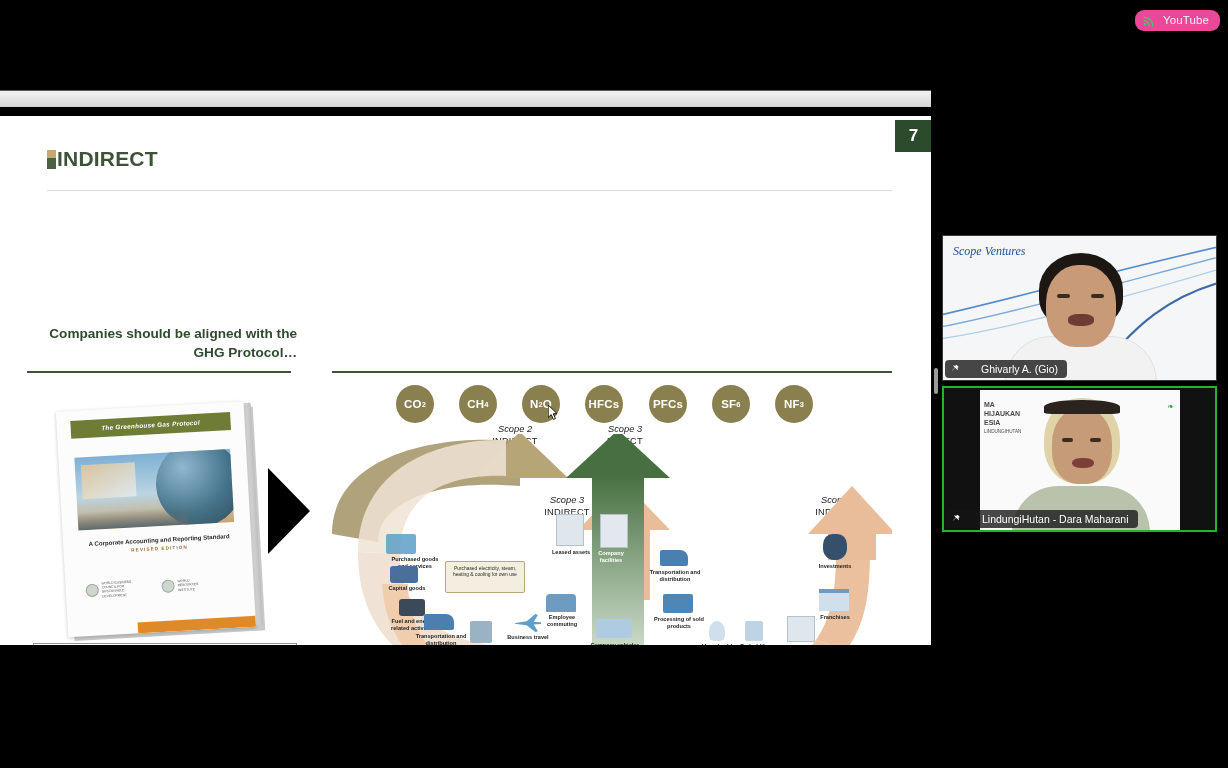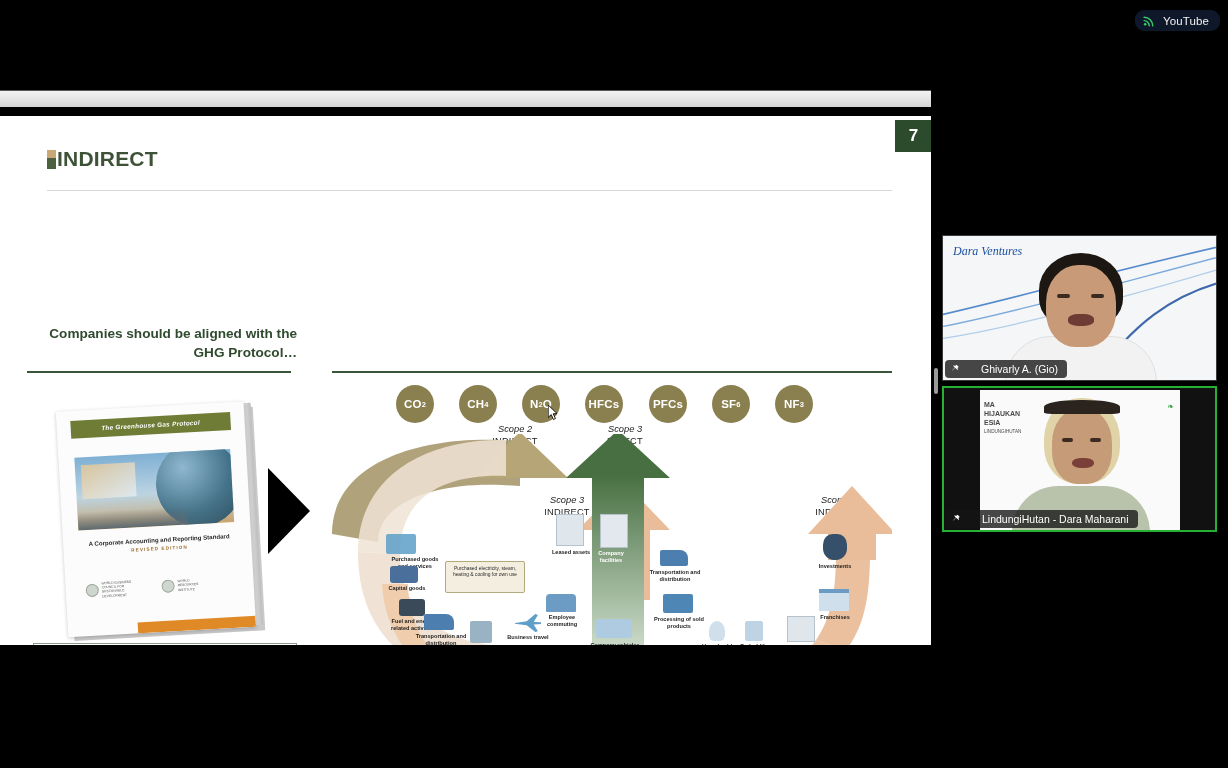--- a/index.html
+++ b/index.html
@@ -8,22 +8,22 @@
     background: #000;
     font-family: "Liberation Sans", sans-serif;
     overflow: hidden;
   }
   #root { position: relative; width: 1228px; height: 768px; background: #000; }
 
   
   .topbar { position: absolute; left: 0; top: 0; width: 1228px; height: 44px; background: #000; }
   .yt-badge {
     position: absolute; right: 8px; top: 10px;
-    display: flex; align-items: center; gap: 7px;
-    background: #0f172a; border-radius: 9px;
+    display: flex; align-items: flex-start; gap: 7px;
+    background: #ec4899; border-radius: 9px;
     padding: 4px 11px 4px 8px;
   }
   .yt-badge .lbl { color: #f1f1f1; font-size: 11.5px; letter-spacing: .1px; }
   .cast-ico { width: 13px; height: 13px; display: block; }
 
   
   .winbar {
     position: absolute; left: 0; top: 90px; width: 931px; height: 17px;
     background: linear-gradient(to bottom, #f2f2f2 0%, #e3e3e3 55%, #d4d4d4 100%);
     border-top: 1px solid #5a5a5a;
@@ -365,21 +365,21 @@
   <div class="divider-handle"></div>
 
   <div class="tile tile1">
     <div class="vid-bg">
       <svg class="swoosh" viewBox="0 0 275 146" preserveAspectRatio="none">
         <path d="M-5 80 C60 66 150 40 290 8" stroke="#2f6fbf" stroke-width="1.6" fill="none" opacity=".8"></path>
         <path d="M-5 92 C60 80 160 52 290 18" stroke="#4a8ad0" stroke-width="1.4" fill="none" opacity=".7"></path>
         <path d="M-5 104 C60 94 170 66 290 30" stroke="#7fb0e0" stroke-width="1.2" fill="none" opacity=".6"></path>
         <path d="M150 146 C190 90 230 58 290 44" stroke="#1d4f9e" stroke-width="2.2" fill="none" opacity=".85"></path>
       </svg>
-      <div class="ev-logo">Dara Ventures</div>
+      <div class="ev-logo">Scope Ventures</div>
     </div>
     <div class="person">
       <div class="p-body" style="left:62px; top:100px; width:152px; height:60px; background:#f2f2f2; border:1px solid #e0e0e0;"></div>
       <div class="p-hair" style="left:96px; top:17px; width:84px; height:74px;"></div>
       <div class="p-head" style="left:103px; top:29px; width:70px; height:82px;"></div>
       <div style="position:absolute; left:125px; top:78px; width:26px; height:12px; background:#6e3b35; border-radius:40%;"></div>
       <div style="position:absolute; left:114px; top:58px; width:13px; height:4px; background:#3b2a20; border-radius:2px;"></div>
       <div style="position:absolute; left:148px; top:58px; width:13px; height:4px; background:#3b2a20; border-radius:2px;"></div>
     </div>
     <div class="namebar">

